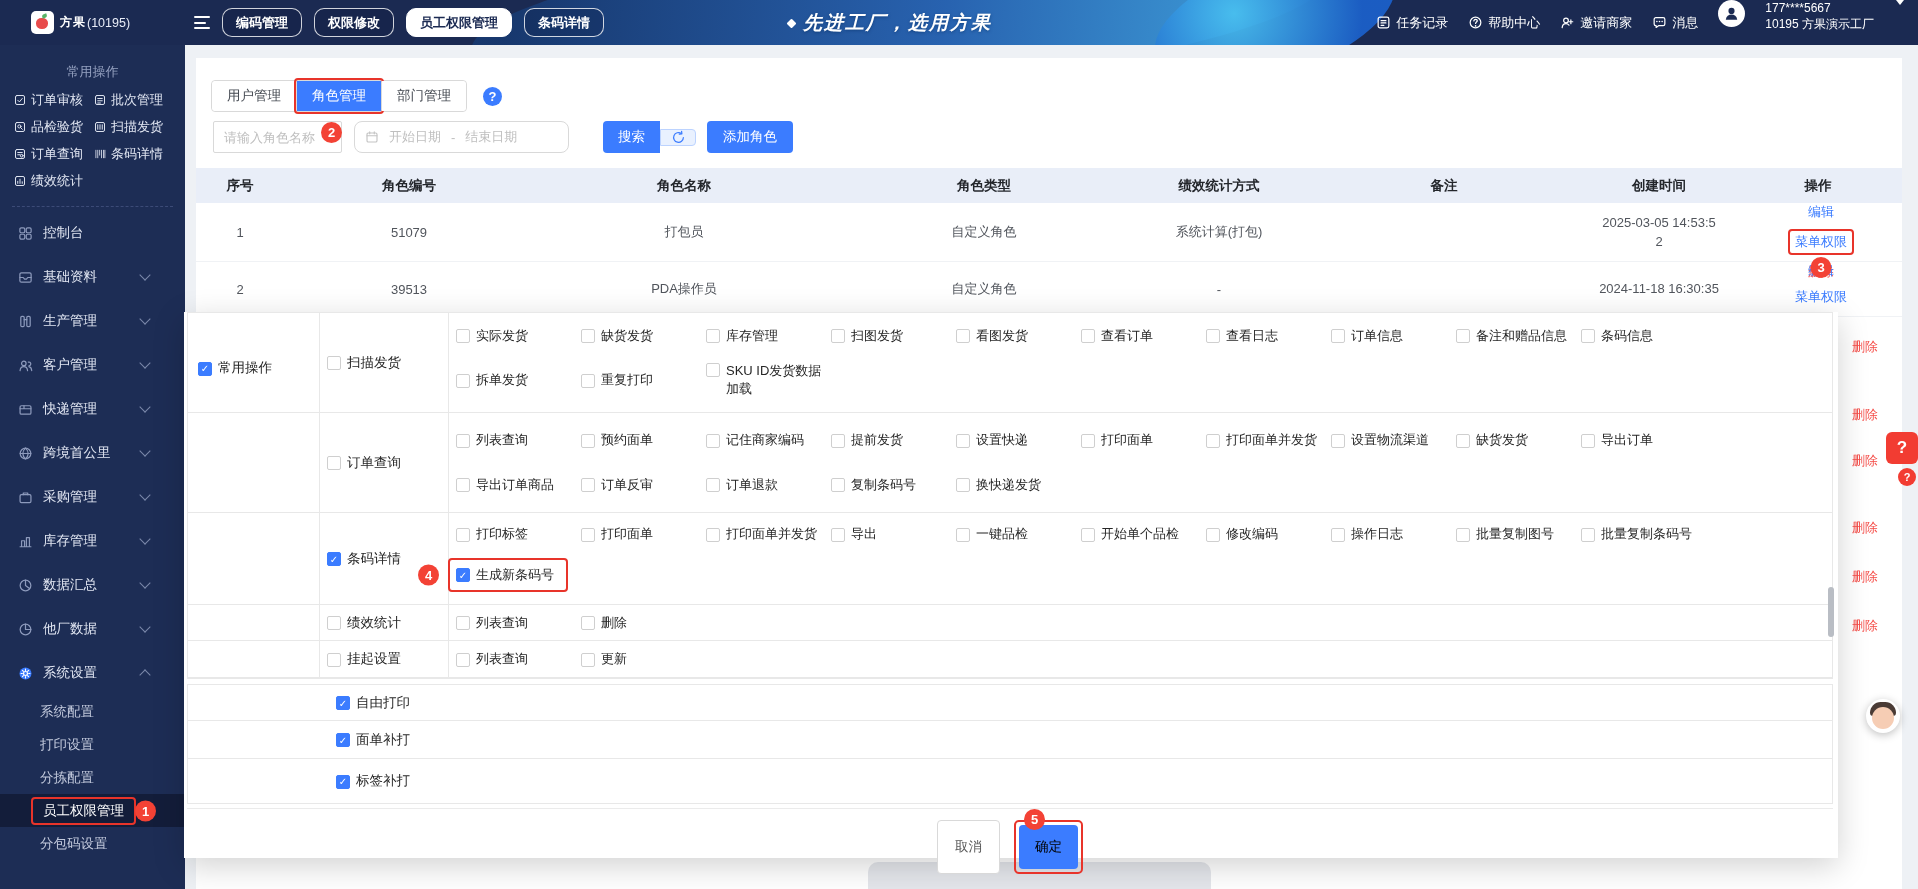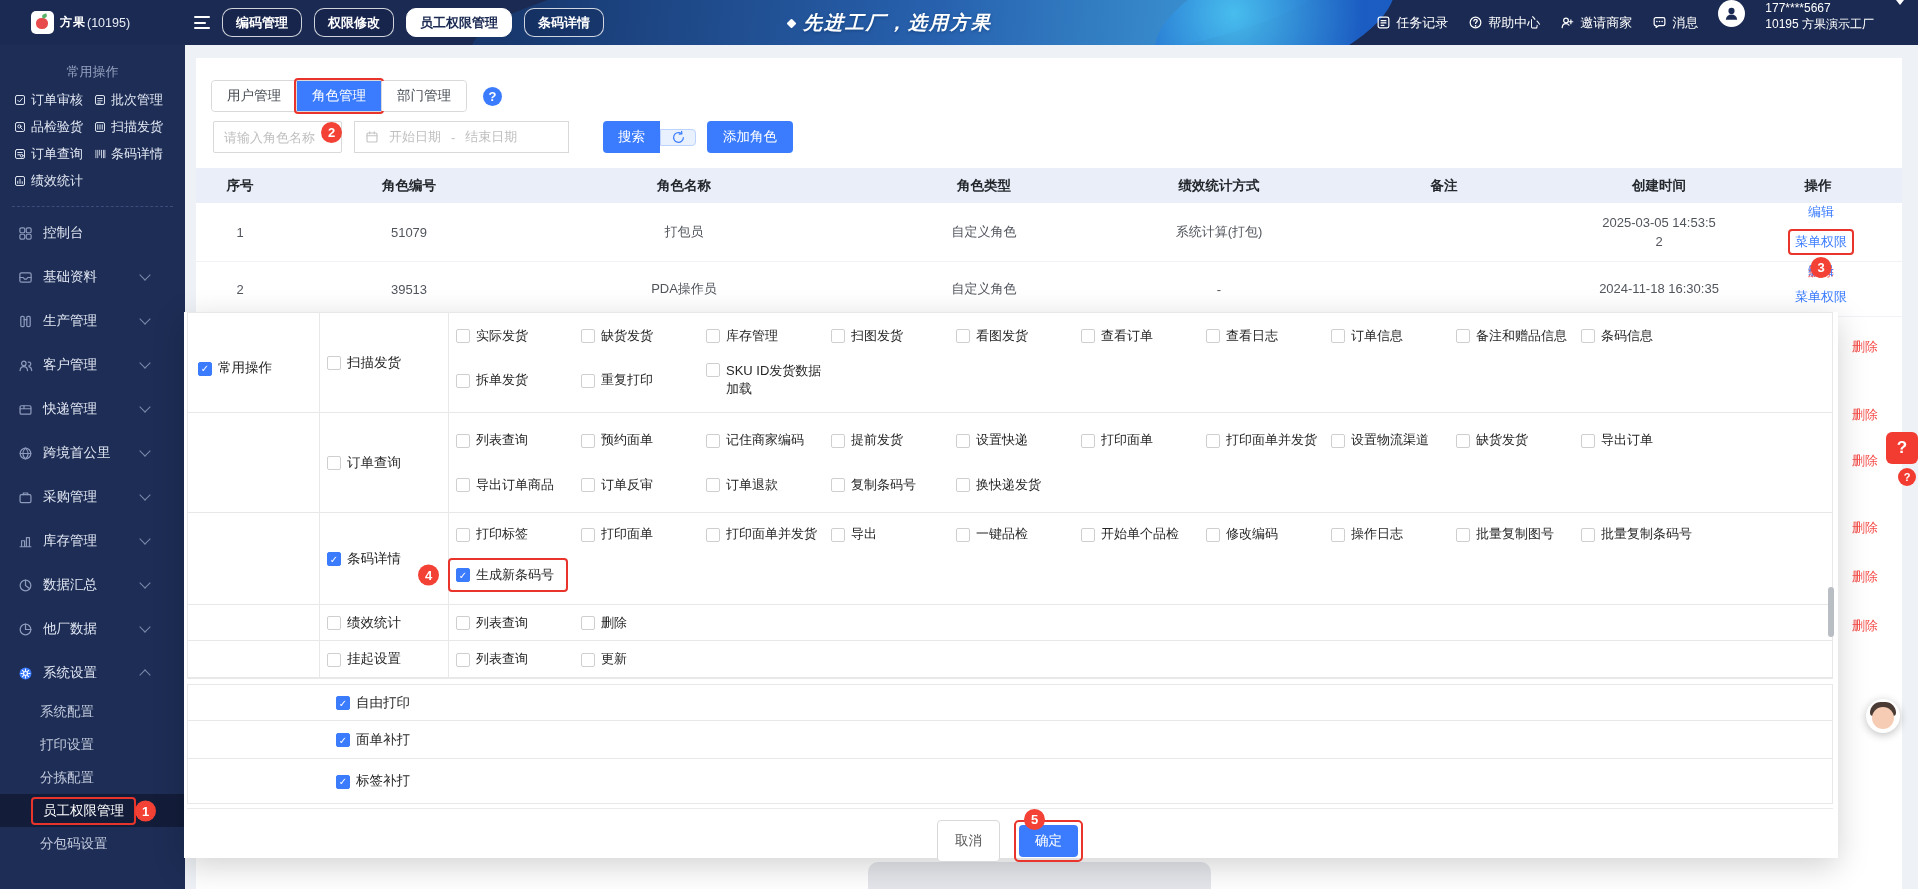--- a/index.html
+++ b/index.html
@@ -65,21 +65,21 @@
   .seg:last-child{border-right:none;border-radius:0 4px 4px 0;}
   .seg.active{background:#3b7cff;color:#fff;}
   .tab-frame{position:absolute;inset:-3px;border:2px solid #e8342a;border-radius:4px;pointer-events:none;}
   .tab-badge{position:absolute;left:24px;top:41px;}
   .help-circle{width:19px;height:19px;border-radius:50%;background:#3b7cff;color:#fff;font-size:13px;font-weight:bold;
        display:flex;align-items:center;justify-content:center;margin-left:16px;cursor:pointer;}
   .search-row{display:flex;align-items:center;margin:9px 0 0 17px;}
   .inp{width:129px;height:32px;box-sizing:border-box;border:1px solid #d9d9d9;border-radius:2px;padding:0 10px;
        font-size:13px;color:#333;margin-right:12px;outline:none;font-family:inherit;}
   .inp::placeholder{color:#bfbfbf;}
-  .date-field{width:215px;height:32px;box-sizing:border-box;border:1px solid #d9d9d9;border-radius:0;margin-right:34px;
+  .date-field{width:215px;height:32px;box-sizing:border-box;border:1px solid #d9d9d9;border-radius:8px;margin-right:34px;
        display:flex;align-items:center;gap:10px;padding:0 10px;font-size:13px;color:#bfbfbf;cursor:pointer;}
   .date-field .svgi{width:14px;height:14px;color:#c3c3c3;flex:none;}
   .btn{height:32px;border:none;border-radius:4px;font-size:13.5px;cursor:pointer;font-family:inherit;}
   .btn-search{width:57px;background:#3b7cff;color:#fff;border-radius:4px 0 0 4px;}
   .btn-refresh{width:36px;background:#e9f1ff;border:1px solid #bcd3ff;border-radius:0 4px 4px 0;box-sizing:border-box;
        display:flex;align-items:center;justify-content:center;margin-right:11px;cursor:pointer;}
   .btn-refresh .svgi{width:15px;height:15px;color:#3b7cff;}
   .btn-add{background:#3b7cff;color:#fff;padding:0 16px;}
   
   .thead{display:flex;margin-top:15px;height:35px;background:#e9eef8;}
@@ -114,21 +114,21 @@
   .item-frame{position:absolute;inset:0;border:2px solid #e8342a;border-radius:4px;pointer-events:none;}
   .item-badge{position:absolute;left:-30px;top:50%;transform:translateY(-50%);}
   #perm-extras{margin:5px 0 0 3px;width:1646px;box-sizing:border-box;border:1px solid #e8e8e8;}
   .perm-extra{display:flex;align-items:center;gap:6px;padding-left:148px;font-size:13.5px;color:#262626;
               border-bottom:1px solid #e8e8e8;box-sizing:border-box;cursor:pointer;}
   .perm-extra:last-child{border-bottom:none;}
   .perm-footer{position:absolute;left:3px;top:496px;width:1646px;border-top:1px solid #ebebeb;padding-top:11px;
                display:flex;justify-content:center;gap:14px;box-sizing:border-box;}
   .btn-plain{background:#fff;border:1px solid #d9d9d9;border-radius:4px;color:#595959;font-size:13.5px;
              padding:6px 17px;cursor:pointer;font-family:inherit;}
-  .btn-primary{background:#3b7cff;border:none;border-radius:4px;color:#ffffff;font-size:13.5px;padding:7px 16px;cursor:pointer;font-family:Liberation Sans, sans-serif;}
+  .btn-primary{background:#3b7cff;border:none;border-radius:4px;color:#000000;font-size:13.5px;padding:13px 16px;cursor:pointer;font-family:Liberation Sans, sans-serif;}
   .cwrap{position:relative;display:inline-block;border:2px solid #e8342a;border-radius:5px;padding:3px;}
   .confirm-badge{position:absolute;left:8px;top:-13px;}
   .modal-scroll{position:absolute;left:1644px;top:275px;width:6px;height:50px;border-radius:3px;background:#b9bdc4;cursor:pointer;}
   
   .cb{width:14px;height:14px;flex:none;box-sizing:border-box;border:1px solid #cfcfcf;border-radius:2px;background:#fff;
       display:flex;align-items:center;justify-content:center;font-size:10px;color:#fff;cursor:pointer;margin-top:1px;}
   .cb.on{background:#3b7cff;border-color:#3b7cff;}
   
   .float-help{position:absolute;left:1886px;top:432px;width:32px;height:32px;border-radius:6px;background:#f23c32;color:#fff;
       font-size:17px;font-weight:bold;display:flex;align-items:center;justify-content:center;z-index:60;cursor:pointer;}

